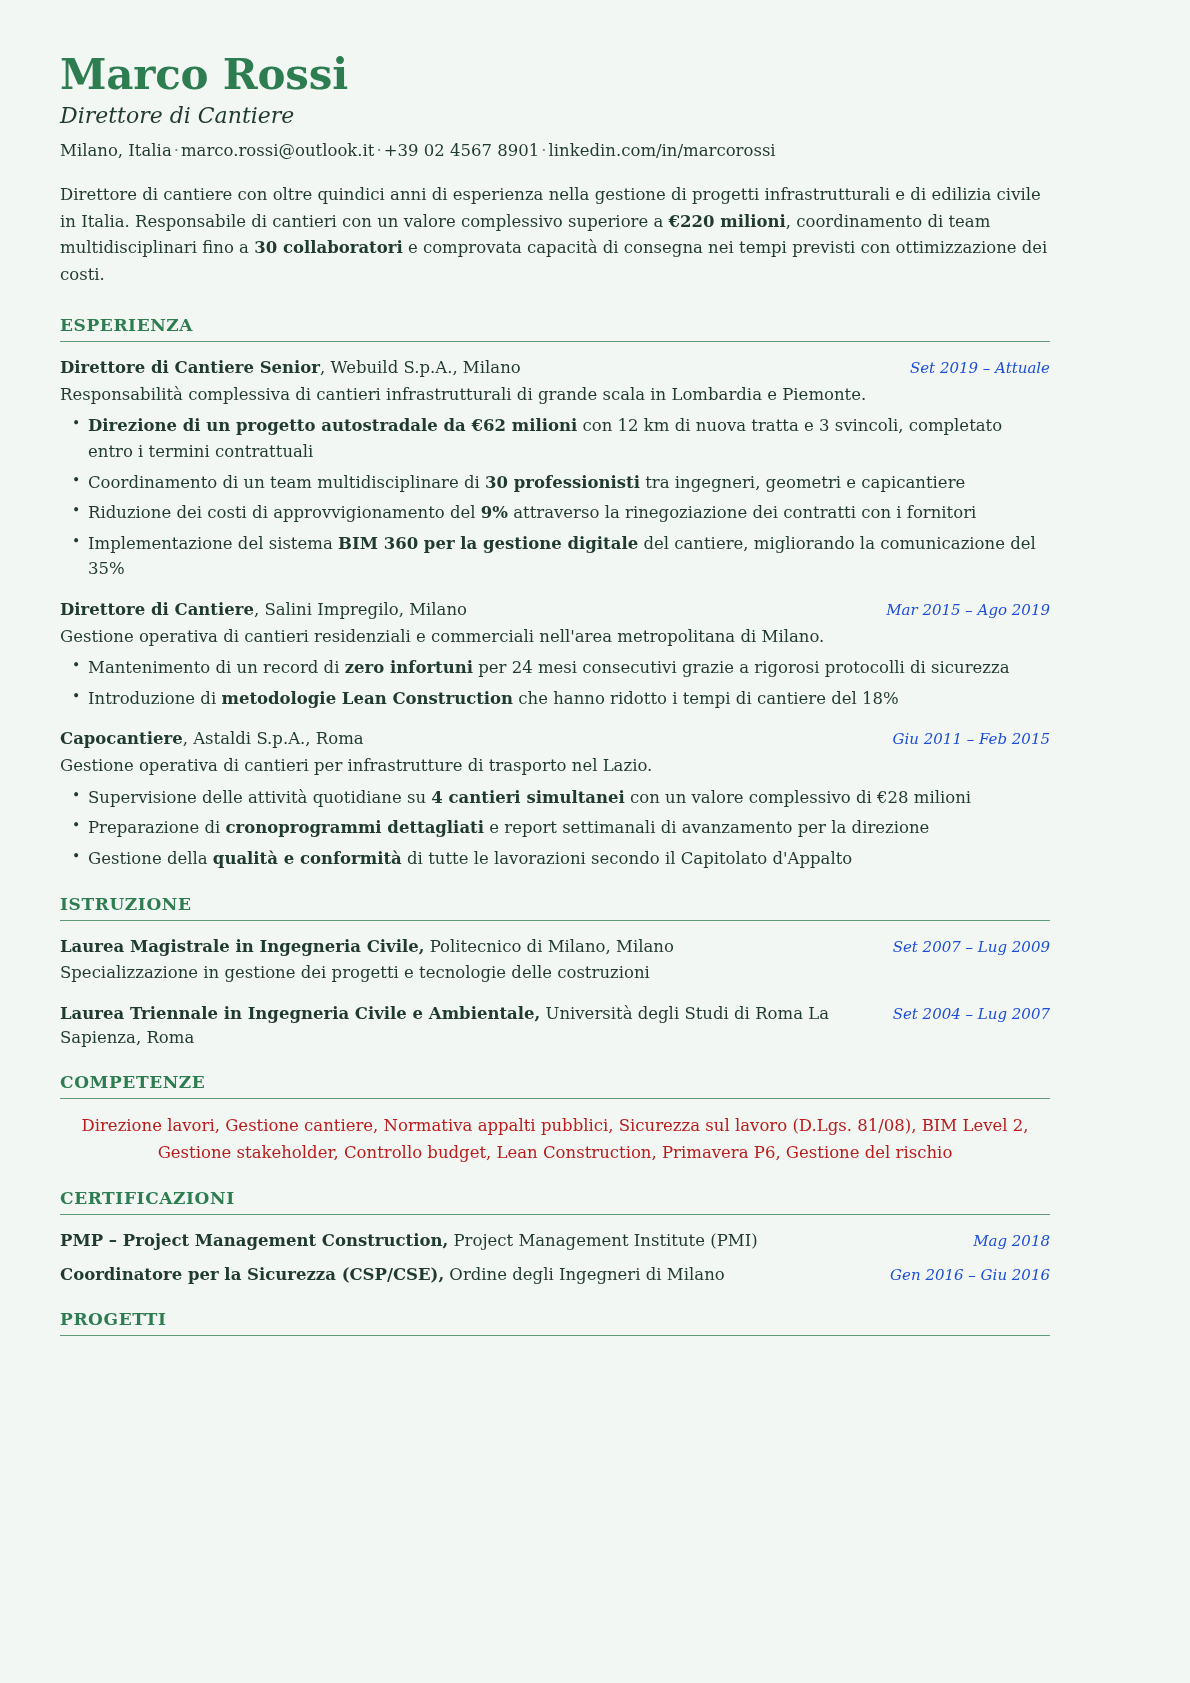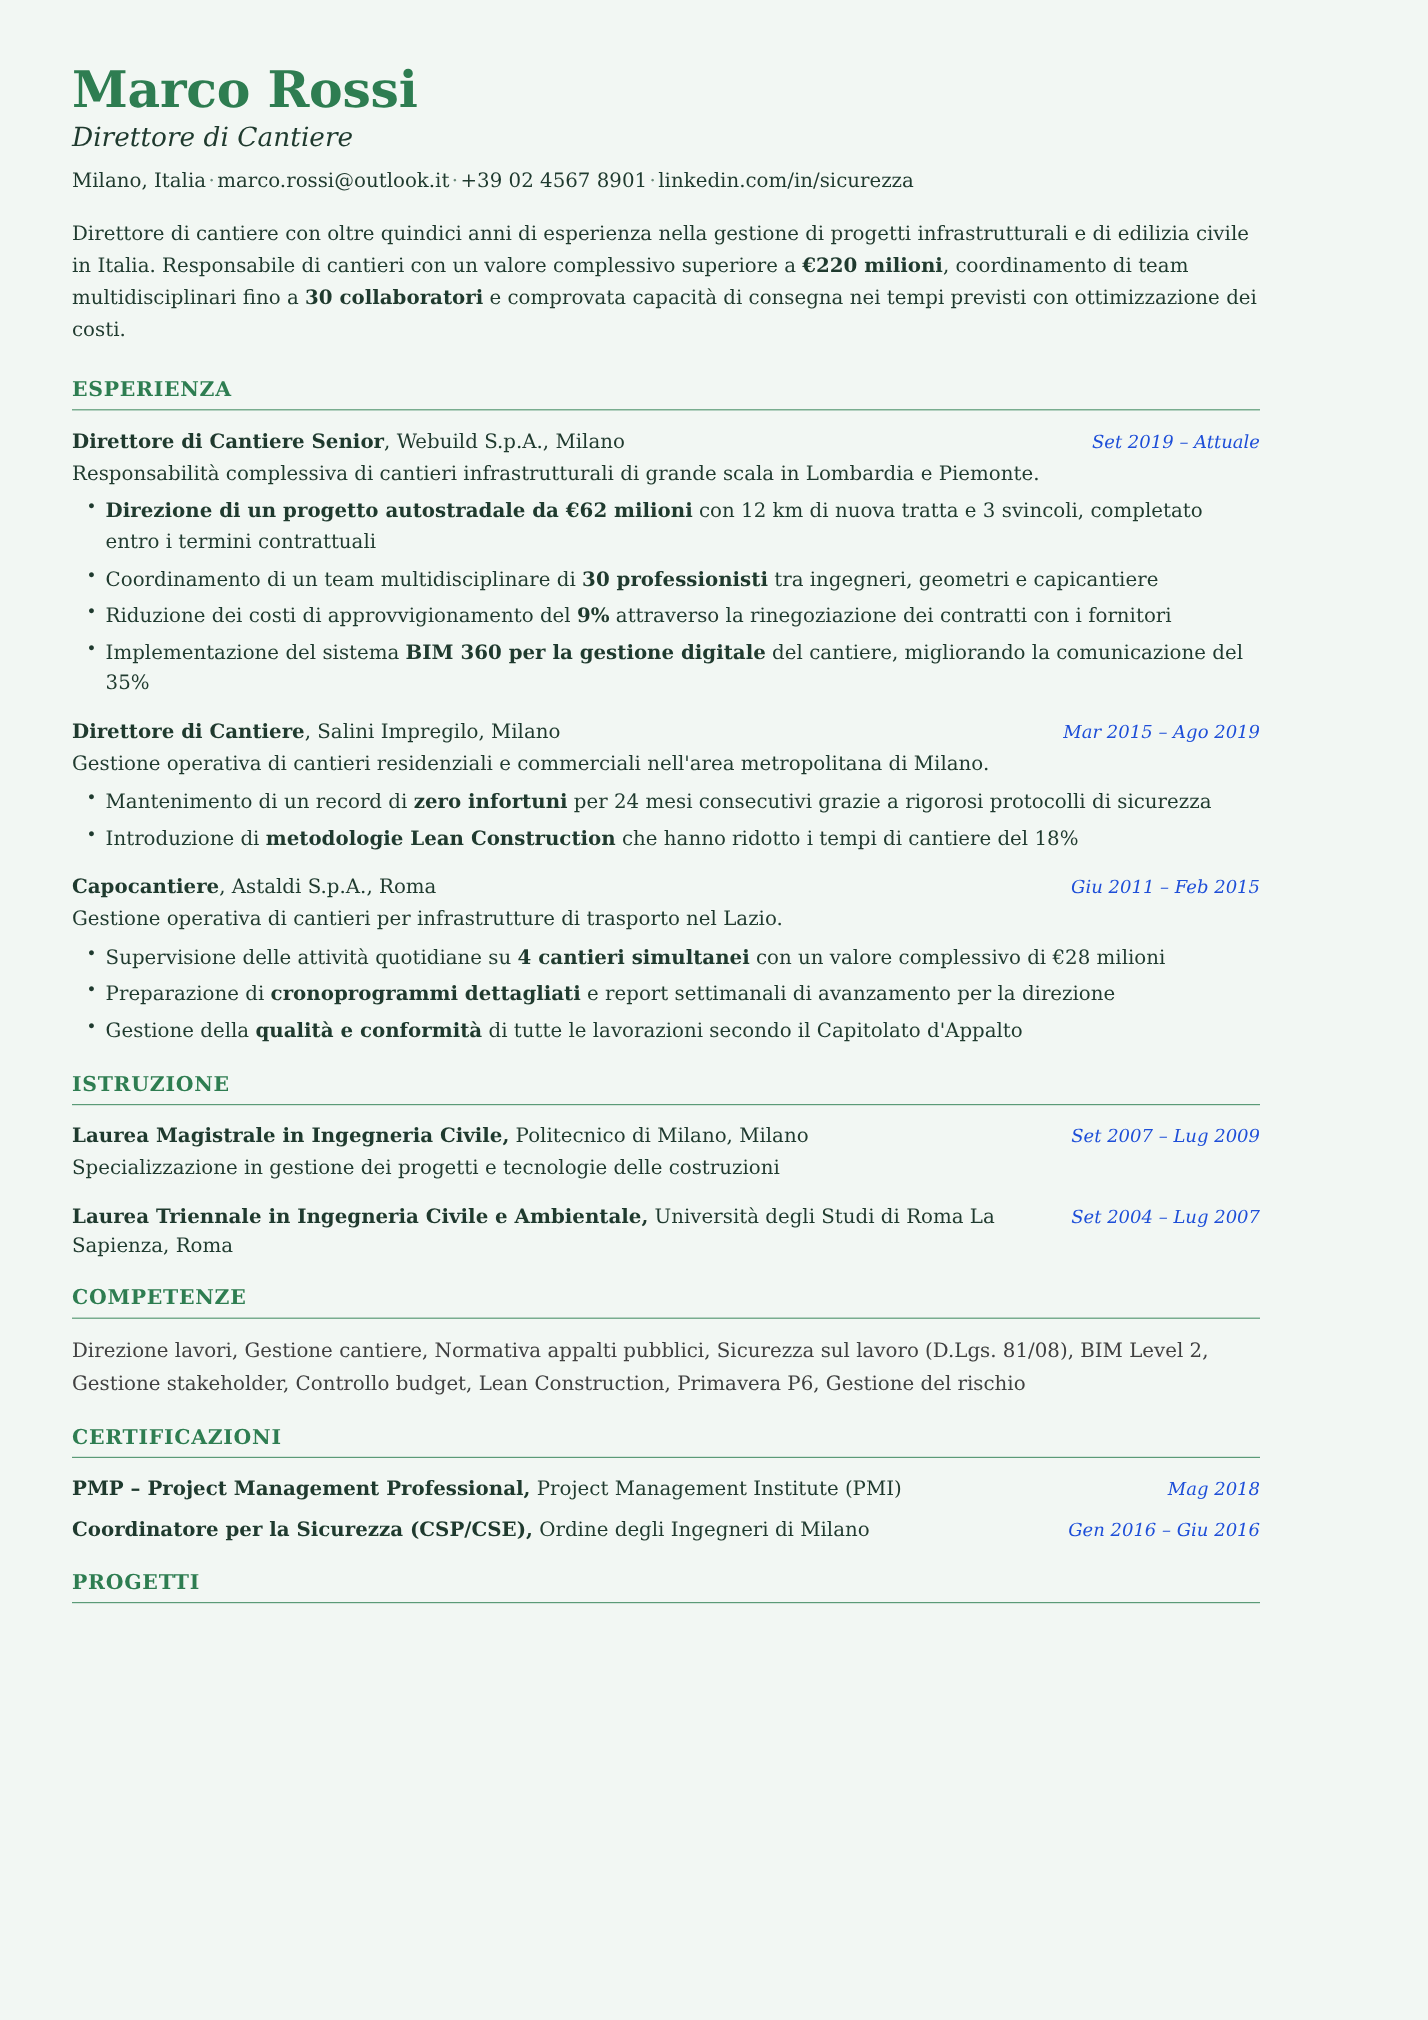--- a/index.html
+++ b/index.html
@@ -130,36 +130,37 @@
     left: 12px;
     top: 0;
     font-size: 14px;
     color: #1f3a2e;
   }
   ul.bullets li b { font-weight: 700; }
 
   .plain-text {
     font-size: 16.5px;
     line-height: 1.62;
-    color: #404040;
+    color: #b91c1c;
     margin: 0 0 4px 0;
+    text-align: center;
   }
   .empty-body { min-height: 6px; }
 </style>
 </head>
 <body>
 
 <div class="page">
   <div class="sheet">
 
     <div>
       <h1 class="name">Marco Rossi</h1>
       <div class="headline">Direttore di Cantiere</div>
       <div class="contact">
-        <span>Milano, Italia</span><span class="sep">·</span><span>marco.rossi@outlook.it</span><span class="sep">·</span><span>+39 02 4567 8901</span><span class="sep">·</span><span>linkedin.com/in/sicurezza</span>
+        <span>Milano, Italia</span><span class="sep">·</span><span>marco.rossi@outlook.it</span><span class="sep">·</span><span>+39 02 4567 8901</span><span class="sep">·</span><span>linkedin.com/in/marcorossi</span>
       </div>
       <div class="summary">Direttore di cantiere con oltre quindici anni di esperienza nella gestione di progetti infrastrutturali e di edilizia civile in Italia. Responsabile di cantieri con un valore complessivo superiore a <b>€220 milioni</b>, coordinamento di team multidisciplinari fino a <b>30 collaboratori</b> e comprovata capacità di consegna nei tempi previsti con ottimizzazione dei costi.</div>
     </div>
 
     <div class="section">
       <div class="section-title">ESPERIENZA</div>
       <div class="rule"></div>
       <div>
           <div class="entry">
     <div class="entry-head">
@@ -226,21 +227,21 @@
       <div class="rule"></div>
       <div class="plain-text">Direzione lavori, Gestione cantiere, Normativa appalti pubblici, Sicurezza sul lavoro (D.Lgs. 81/08), BIM Level 2, Gestione stakeholder, Controllo budget, Lean Construction, Primavera P6, Gestione del rischio</div>
     </div>
 
     <div class="section">
       <div class="section-title">CERTIFICAZIONI</div>
       <div class="rule"></div>
       <div>
           <div class="entry" style="margin-bottom:10px">
     <div class="entry-head">
-      <div class="entry-title"><span class="role">PMP – Project Management Professional,</span><span class="org"> Project Management Institute (PMI)</span></div>
+      <div class="entry-title"><span class="role">PMP – Project Management Construction,</span><span class="org"> Project Management Institute (PMI)</span></div>
       <div class="entry-date">Mag 2018</div>
     </div>
   </div>
           <div class="entry" style="margin-bottom:10px">
     <div class="entry-head">
       <div class="entry-title"><span class="role">Coordinatore per la Sicurezza (CSP/CSE),</span><span class="org"> Ordine degli Ingegneri di Milano</span></div>
       <div class="entry-date">Gen 2016 – Giu 2016</div>
     </div>
   </div>
         </div>

